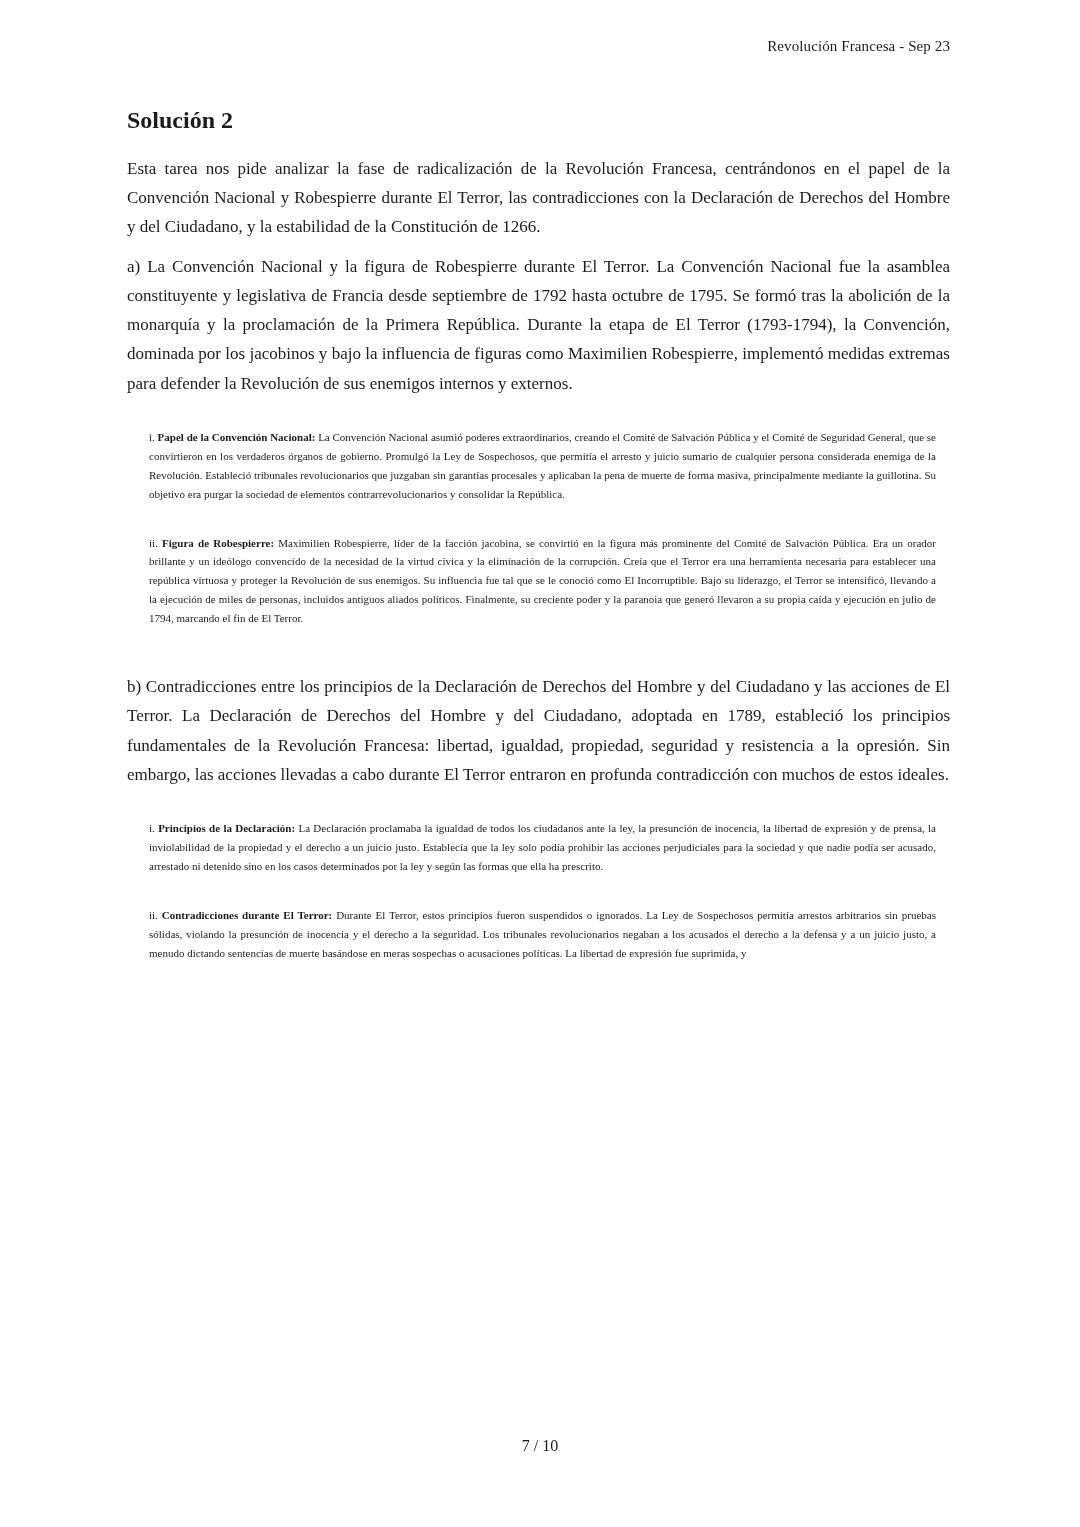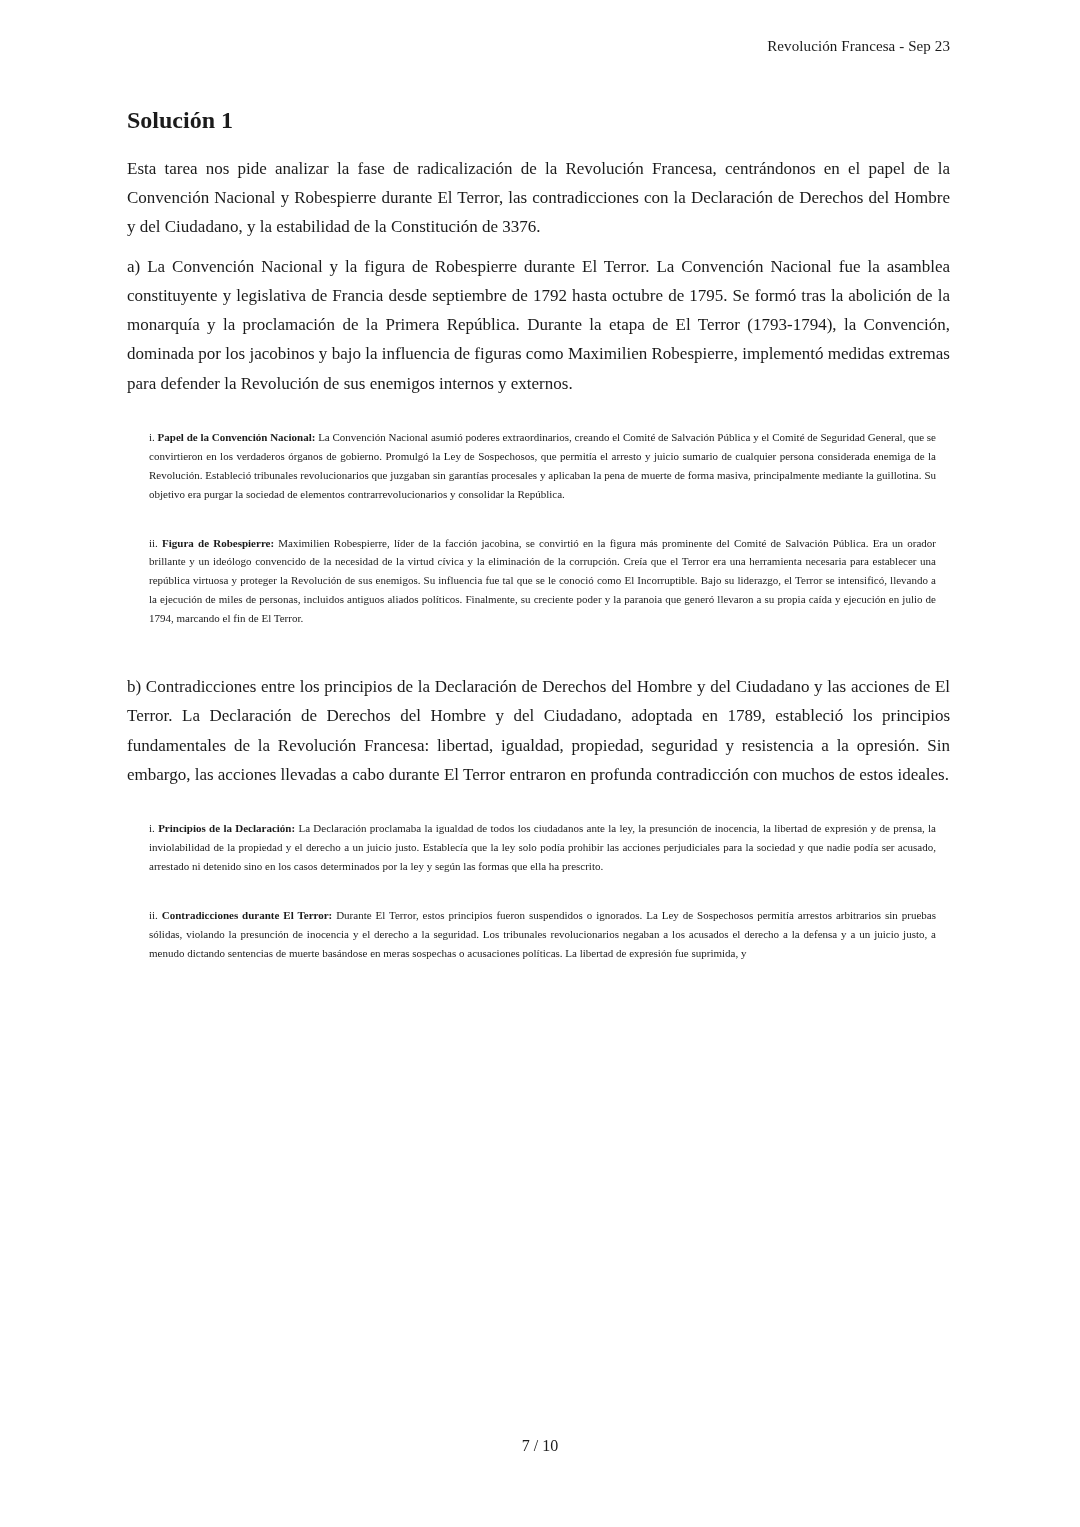--- a/index.html
+++ b/index.html
@@ -61,23 +61,23 @@
     margin-top: 20px;
   }
 </style>
 </head>
 <body>
 
 <div class="page">
 
   <div class="header">Revolución Francesa - Sep 23</div>
 
-  <h1 class="title">Solución 1</h1>
+  <h1 class="title">Solución 2</h1>
 
-  <p class="para">Esta tarea nos pide analizar la fase de radicalización de la Revolución Francesa, centrándonos en el papel de la Convención Nacional y Robespierre durante El Terror, las contradicciones con la Declaración de Derechos del Hombre y del Ciudadano, y la estabilidad de la Constitución de 3376.</p>
+  <p class="para">Esta tarea nos pide analizar la fase de radicalización de la Revolución Francesa, centrándonos en el papel de la Convención Nacional y Robespierre durante El Terror, las contradicciones con la Declaración de Derechos del Hombre y del Ciudadano, y la estabilidad de la Constitución de 1266.</p>
 
   <p class="para section-start">a) La Convención Nacional y la figura de Robespierre durante El Terror. La Convención Nacional fue la asamblea constituyente y legislativa de Francia desde septiembre de 1792 hasta octubre de 1795. Se formó tras la abolición de la monarquía y la proclamación de la Primera República. Durante la etapa de El Terror (1793-1794), la Convención, dominada por los jacobinos y bajo la influencia de figuras como Maximilien Robespierre, implementó medidas extremas para defender la Revolución de sus enemigos internos y externos.</p>
 
   <div class="item"><span>i. </span><span class="bold">Papel de la Convención Nacional:</span><span> La Convención Nacional asumió poderes extraordinarios, creando el Comité de Salvación Pública y el Comité de Seguridad General, que se convirtieron en los verdaderos órganos de gobierno. Promulgó la Ley de Sospechosos, que permitía el arresto y juicio sumario de cualquier persona considerada enemiga de la Revolución. Estableció tribunales revolucionarios que juzgaban sin garantías procesales y aplicaban la pena de muerte de forma masiva, principalmente mediante la guillotina. Su objetivo era purgar la sociedad de elementos contrarrevolucionarios y consolidar la República.</span></div>
 
   <div class="item"><span>ii. </span><span class="bold">Figura de Robespierre:</span><span> Maximilien Robespierre, líder de la facción jacobina, se convirtió en la figura más prominente del Comité de Salvación Pública. Era un orador brillante y un ideólogo convencido de la necesidad de la virtud cívica y la eliminación de la corrupción. Creía que el Terror era una herramienta necesaria para establecer una república virtuosa y proteger la Revolución de sus enemigos. Su influencia fue tal que se le conoció como El Incorruptible. Bajo su liderazgo, el Terror se intensificó, llevando a la ejecución de miles de personas, incluidos antiguos aliados políticos. Finalmente, su creciente poder y la paranoia que generó llevaron a su propia caída y ejecución en julio de 1794, marcando el fin de El Terror.</span></div>
 
   <div class="section-gap"></div>
 
   <p class="para section-start">b) Contradicciones entre los principios de la Declaración de Derechos del Hombre y del Ciudadano y las acciones de El Terror. La Declaración de Derechos del Hombre y del Ciudadano, adoptada en 1789, estableció los principios fundamentales de la Revolución Francesa: libertad, igualdad, propiedad, seguridad y resistencia a la opresión. Sin embargo, las acciones llevadas a cabo durante El Terror entraron en profunda contradicción con muchos de estos ideales.</p>

